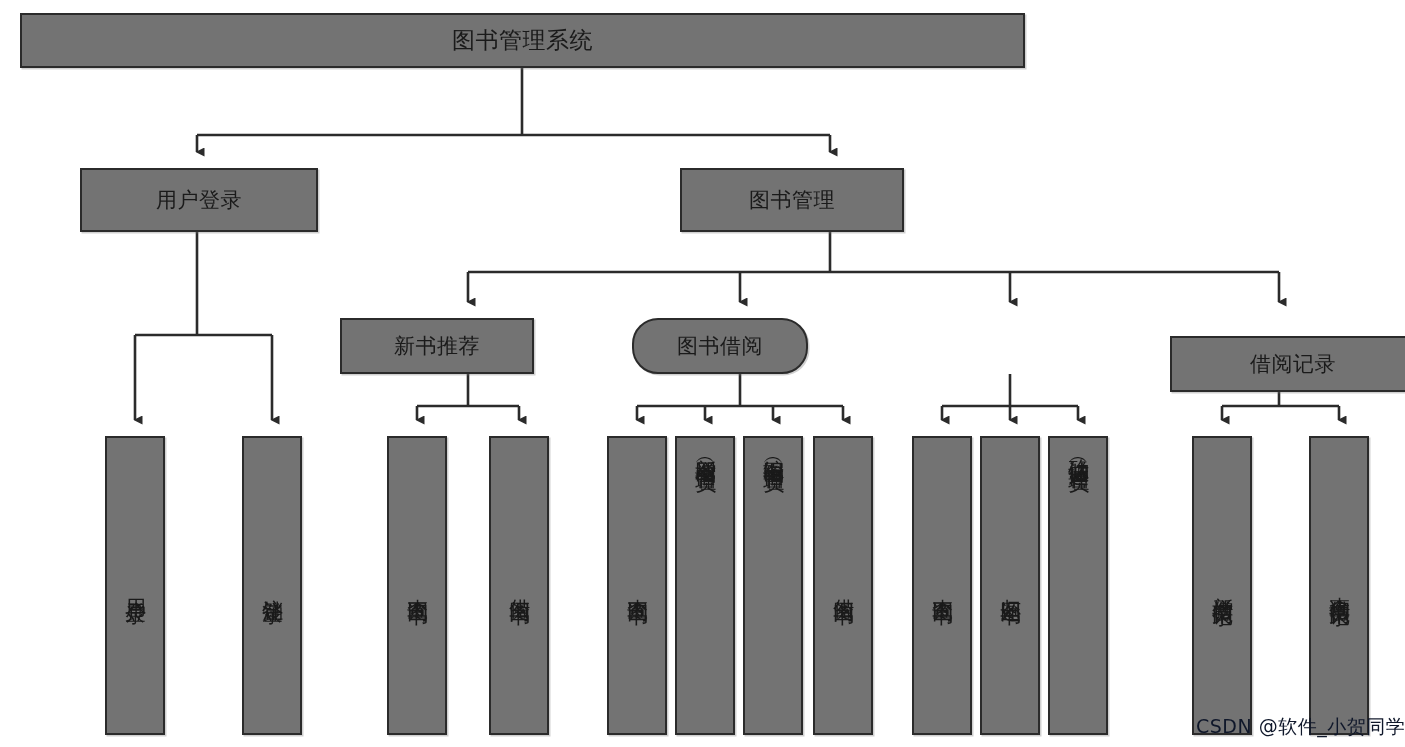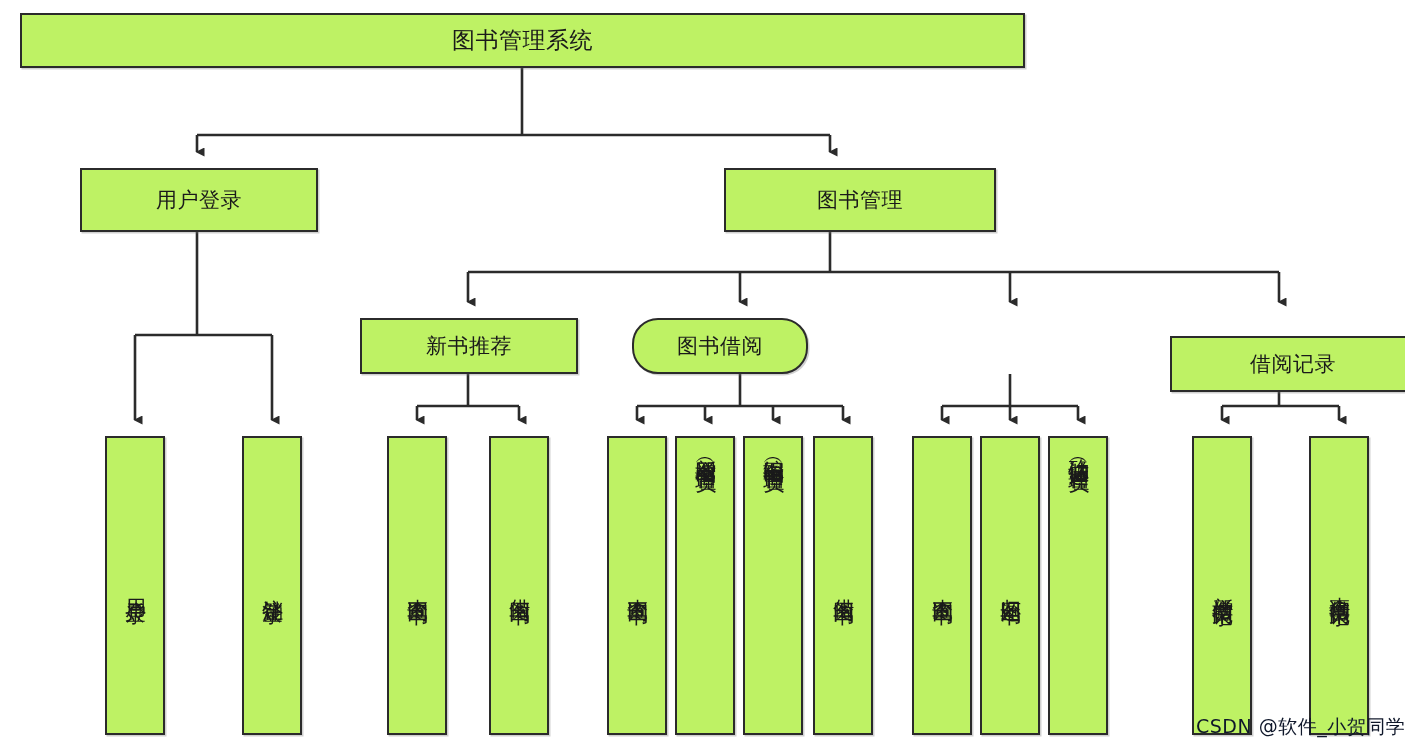--- a/index.html
+++ b/index.html
@@ -23,21 +23,21 @@
     left: 0;
     top: 0;
     width: 1405px;
     height: 747px;
     pointer-events: none;
   }
   .node {
     position: absolute;
     box-sizing: border-box;
     border: 2.5px solid #2b2b2b;
-    background: #bef264;
+    background: #737373;
     display: flex;
     align-items: center;
     justify-content: center;
     color: #1a1a1a;
     box-shadow: 1.5px 1.5px 0 rgba(120,120,120,0.35);
   }
   .node-label {
     display: block;
     text-align: center;
     line-height: 1.15;
@@ -134,25 +134,25 @@
   </svg>
 
   <div class="node lvl1" style="left:20px; top:13px; width:1005px; height:55px;">
     <span class="node-label">图书管理系统</span>
   </div>
 
   <div class="node lvl2" style="left:80px; top:168px; width:238px; height:64px;">
     <span class="node-label">用户登录</span>
   </div>
 
-  <div class="node lvl2" style="left:724px; top:168px; width:272px; height:64px;">
+  <div class="node lvl2" style="left:680px; top:168px; width:224px; height:64px;">
     <span class="node-label">图书管理</span>
   </div>
 
-  <div class="node lvl3" style="left:360px; top:318px; width:218px; height:56px;">
+  <div class="node lvl3" style="left:340px; top:318px; width:194px; height:56px;">
     <span class="node-label">新书推荐</span>
   </div>
 
   <div class="node lvl3" style="left:632px; top:318px; width:176px; height:56px;border-radius:26px;">
     <span class="node-label">图书借阅</span>
   </div>
 
 
   <div class="node lvl3" style="left:1170px; top:318px; width:246px; height:56px;margin-top:18px;">
     <span class="node-label">借阅记录</span>

